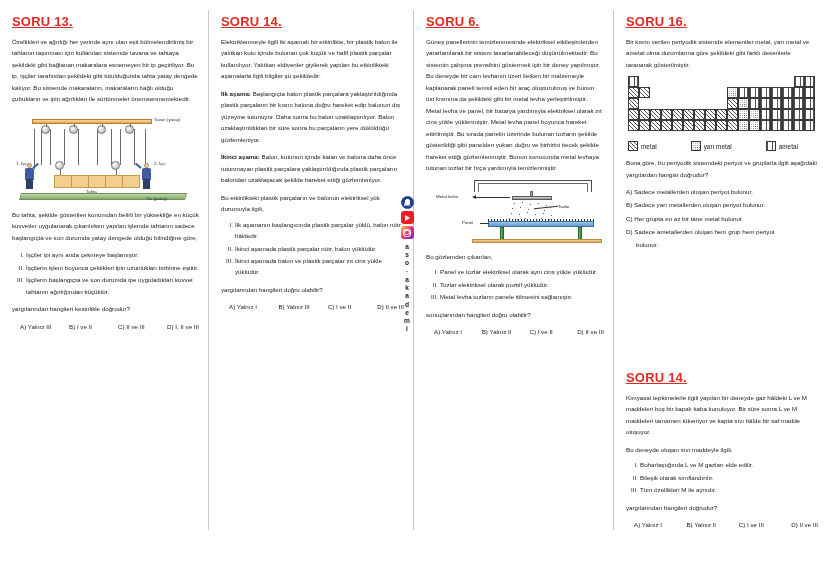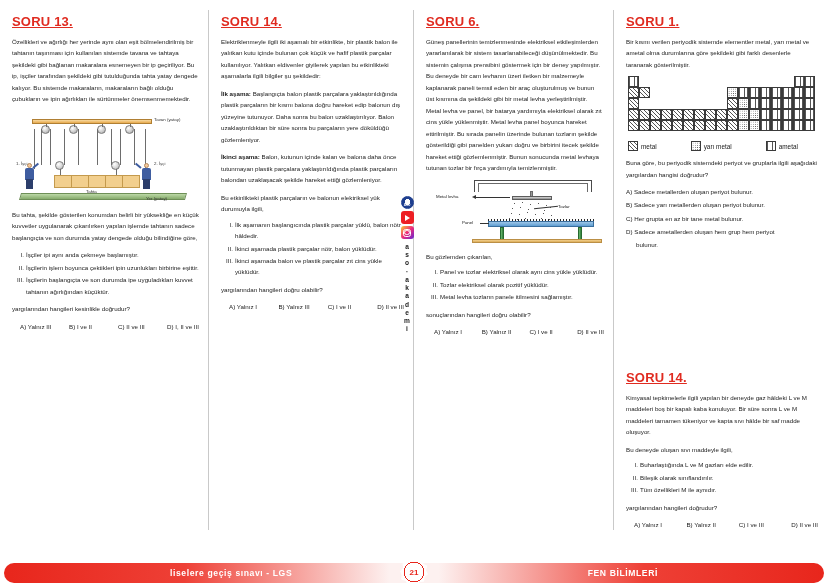--- a/index.html
+++ b/index.html
@@ -467,21 +467,21 @@
       <div class="askline">sonuçlarından hangileri doğru olabilir?</div>
       <div class="choices">
         <span>A) Yalnız I</span>
         <span>B) Yalnız II</span>
         <span>C) I ve II</span>
         <span>D) II ve III</span>
       </div>
     </div>
 
     <div class="col c4">
-      <div class="qhead">SORU 1.</div>
+      <div class="qhead">SORU 16.</div>
       <p class="body">Bir kısmı verilen periyodik sistemde elementler metal, yarı metal ve ametal olma durumlarına göre şekildeki gibi farklı desenlerle taranarak gösterilmiştir.</p>
 
       <div class="fig16">
 
         <div class="ptrow" style="left:0px; top:0px;">
           <div class="cell am"></div>
         </div>
         <div class="ptrow" style="left:166px; top:0px;">
           <div class="cell am"></div>
         </div>
@@ -638,24 +638,14 @@
       <div>a</div>
       <div>k</div>
       <div>a</div>
       <div>d</div>
       <div>e</div>
       <div>m</div>
       <div>i</div>
     </div>
   </div>
 
-  <div class="footer">
-    <div class="fbar"></div>
-    <div class="fleft">liselere geçiş sınavı - LGS</div>
-    <div class="fright">FEN BİLİMLERİ</div>
-    <div class="pagebadge">
-      <div class="star"></div>
-      <div class="starb"></div>
-      <div class="num">21</div>
-    </div>
-  </div>
 
 </div>
 
 </body></html>

